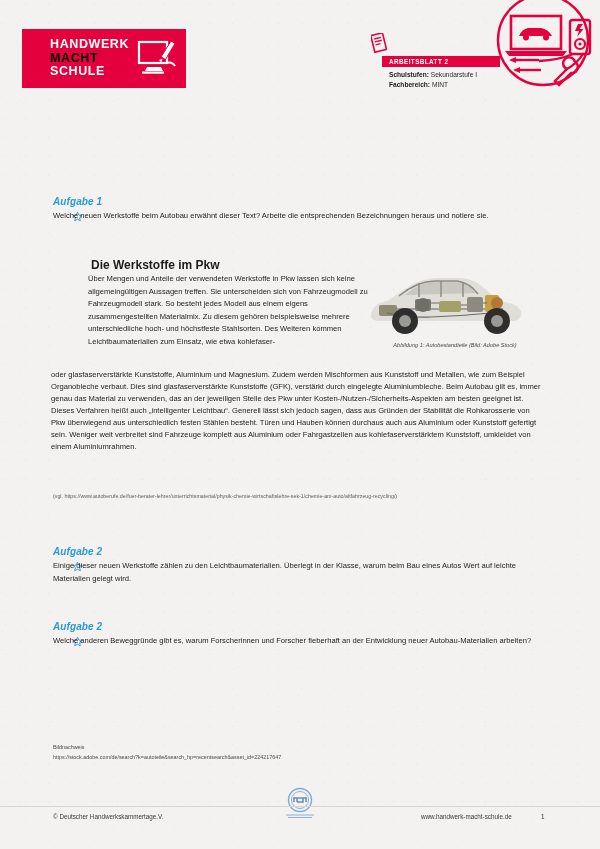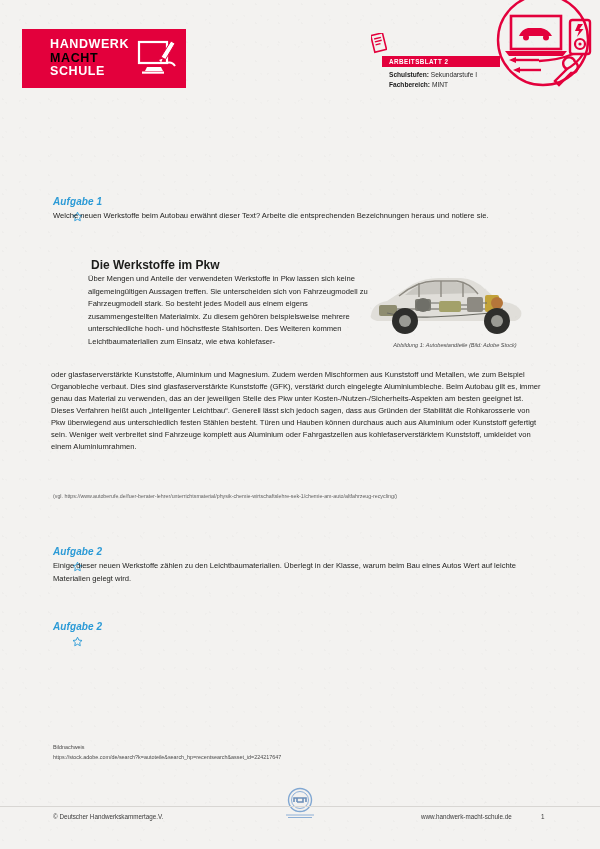--- a/index.html
+++ b/index.html
@@ -282,20 +282,21 @@
   <div class="task-body" style="left:53px; top:560px; width:494px;">Einige dieser neuen Werkstoffe zählen zu den Leichtbaumaterialien. Überlegt in der Klasse, warum beim Bau eines Autos Wert auf leichte Materialien gelegt wird.</div>
 
   <div class="task-head" style="left:53px; top:621px;">
     <span>Aufgabe 2</span>
     <span class="star">
       <svg width="11" height="11" viewBox="0 0 24 24">
         <path d="M12 2.6 l2.95 6.3 6.85.85 -5.05 4.7 1.35 6.85 -6.1-3.4 -6.1 3.4 1.35-6.85 -5.05-4.7 6.85-.85z" fill="none" stroke="#2b9ad6" stroke-width="2"></path>
       </svg>
     </span>
   </div>
+  <div class="task-body" style="left:53px; top:635px; width:494px;">Welche anderen Beweggründe gibt es, warum Forscherinnen und Forscher fieberhaft an der Entwicklung neuer Autobau-Materialien arbeiten?</div>
 
   <div class="credit-label">Bildnachweis</div>
   <div class="credit-url">https://stock.adobe.com/de/search?k=autoteile&amp;search_hp=recentsearch&amp;asset_id=224217647</div>
 
   <span class="foot-seal">
     <svg width="42" height="34" viewBox="0 0 42 34">
       <circle cx="21" cy="13" r="11.5" fill="none" stroke="#5b8fc9" stroke-width="1.4"></circle>
       <circle cx="21" cy="13" r="8.5" fill="none" stroke="#5b8fc9" stroke-width="0.9"></circle>
       <path d="M15 15 v-4 h3 v4 M18 11 h6 v4 h-6 M24 15 v-4 h3 v4" fill="none" stroke="#3f6fa8" stroke-width="1.6"></path>
       <g stroke="#5b8fc9" stroke-width="0.9">

